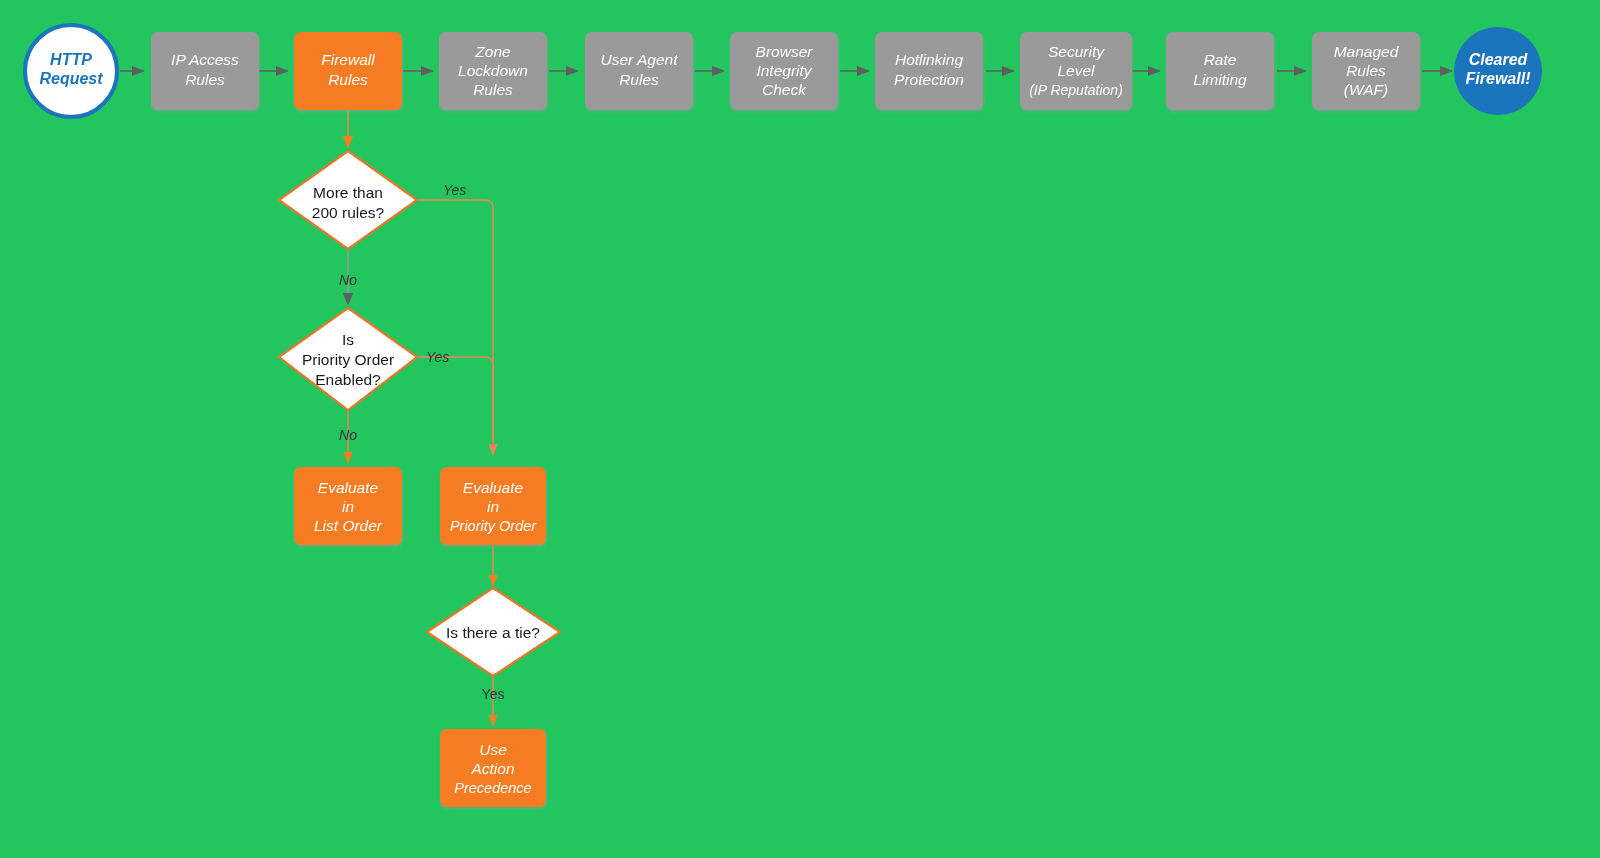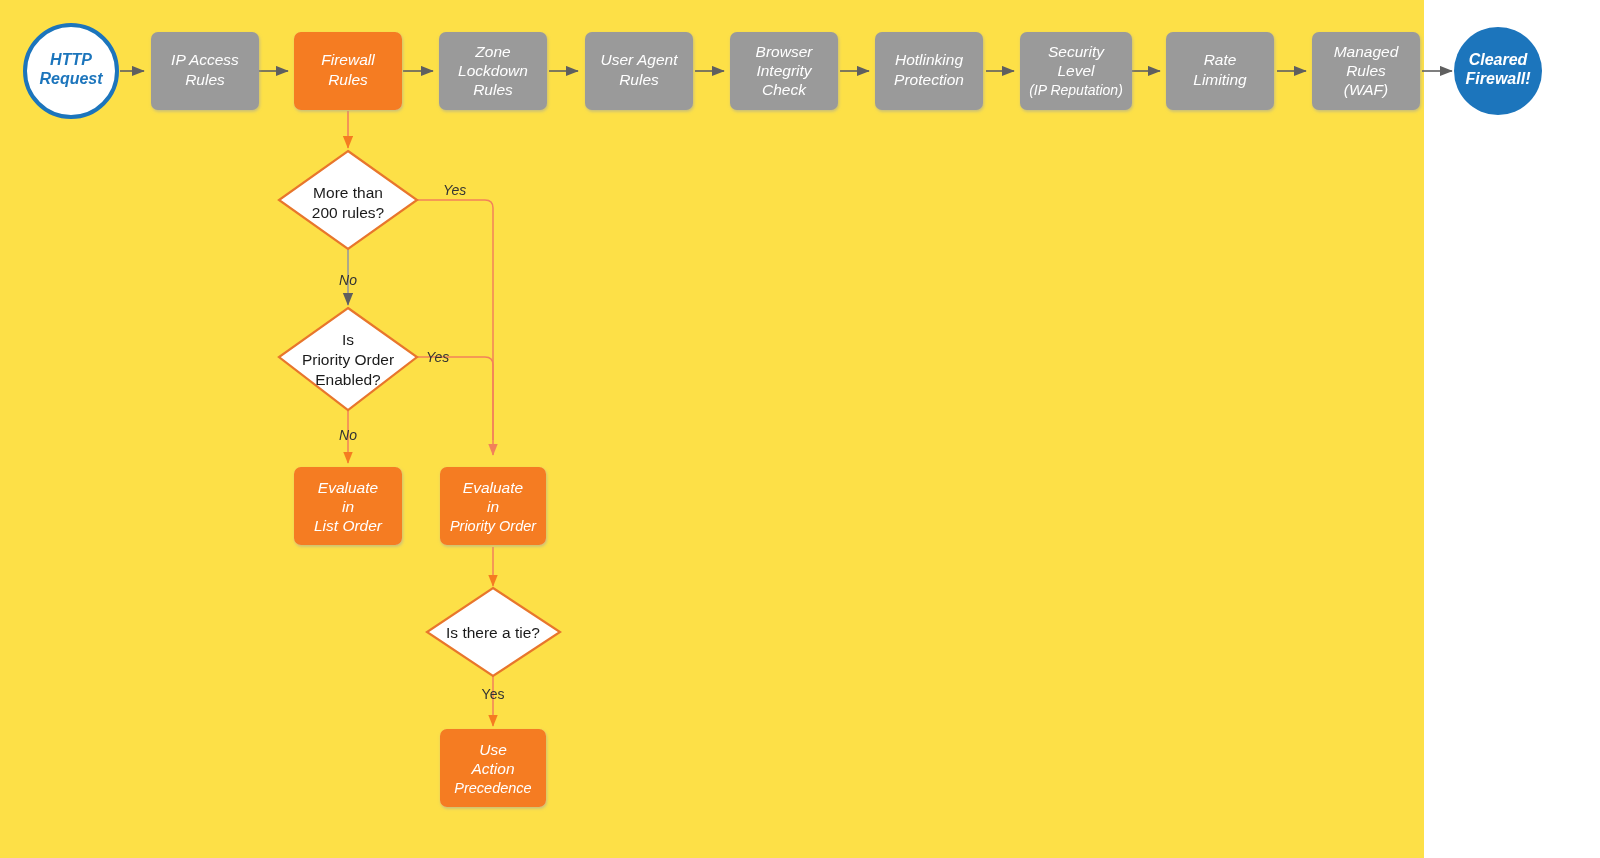--- a/index.html
+++ b/index.html
@@ -1,18 +1,18 @@
 <!DOCTYPE html>
 <html><head>
 <meta charset="utf-8">
 <style>
   html,body{margin:0;padding:0;background:#ffffff;}
   body{width:1600px;height:858px;overflow:hidden;
        font-family:"Liberation Sans","DejaVu Sans",sans-serif;}
-  #canvas{position:relative;width:1424px;height:858px;background:#fde047;}
+  #canvas{position:relative;width:1600px;height:858px;background:#22c55e;}
   svg.flow{position:absolute;top:0;left:0;width:1600px;height:858px;}
   .node-label{font-family:"Liberation Sans","DejaVu Sans",sans-serif;}
   .proc-text{font-style:italic;font-size:15.5px;fill:#ffffff;}
   .dec-text{font-style:normal;font-size:15.5px;fill:#1a1a1a;}
   .term-text-o{font-style:italic;font-weight:bold;font-size:16px;fill:#1C75BC;}
   .term-text-f{font-style:italic;font-weight:bold;font-size:16px;fill:#ffffff;}
   .edge-label{font-style:italic;font-size:14px;fill:#333333;}
   .edge-label-plain{font-style:normal;font-size:14px;fill:#333333;}
 </style>
 </head>

